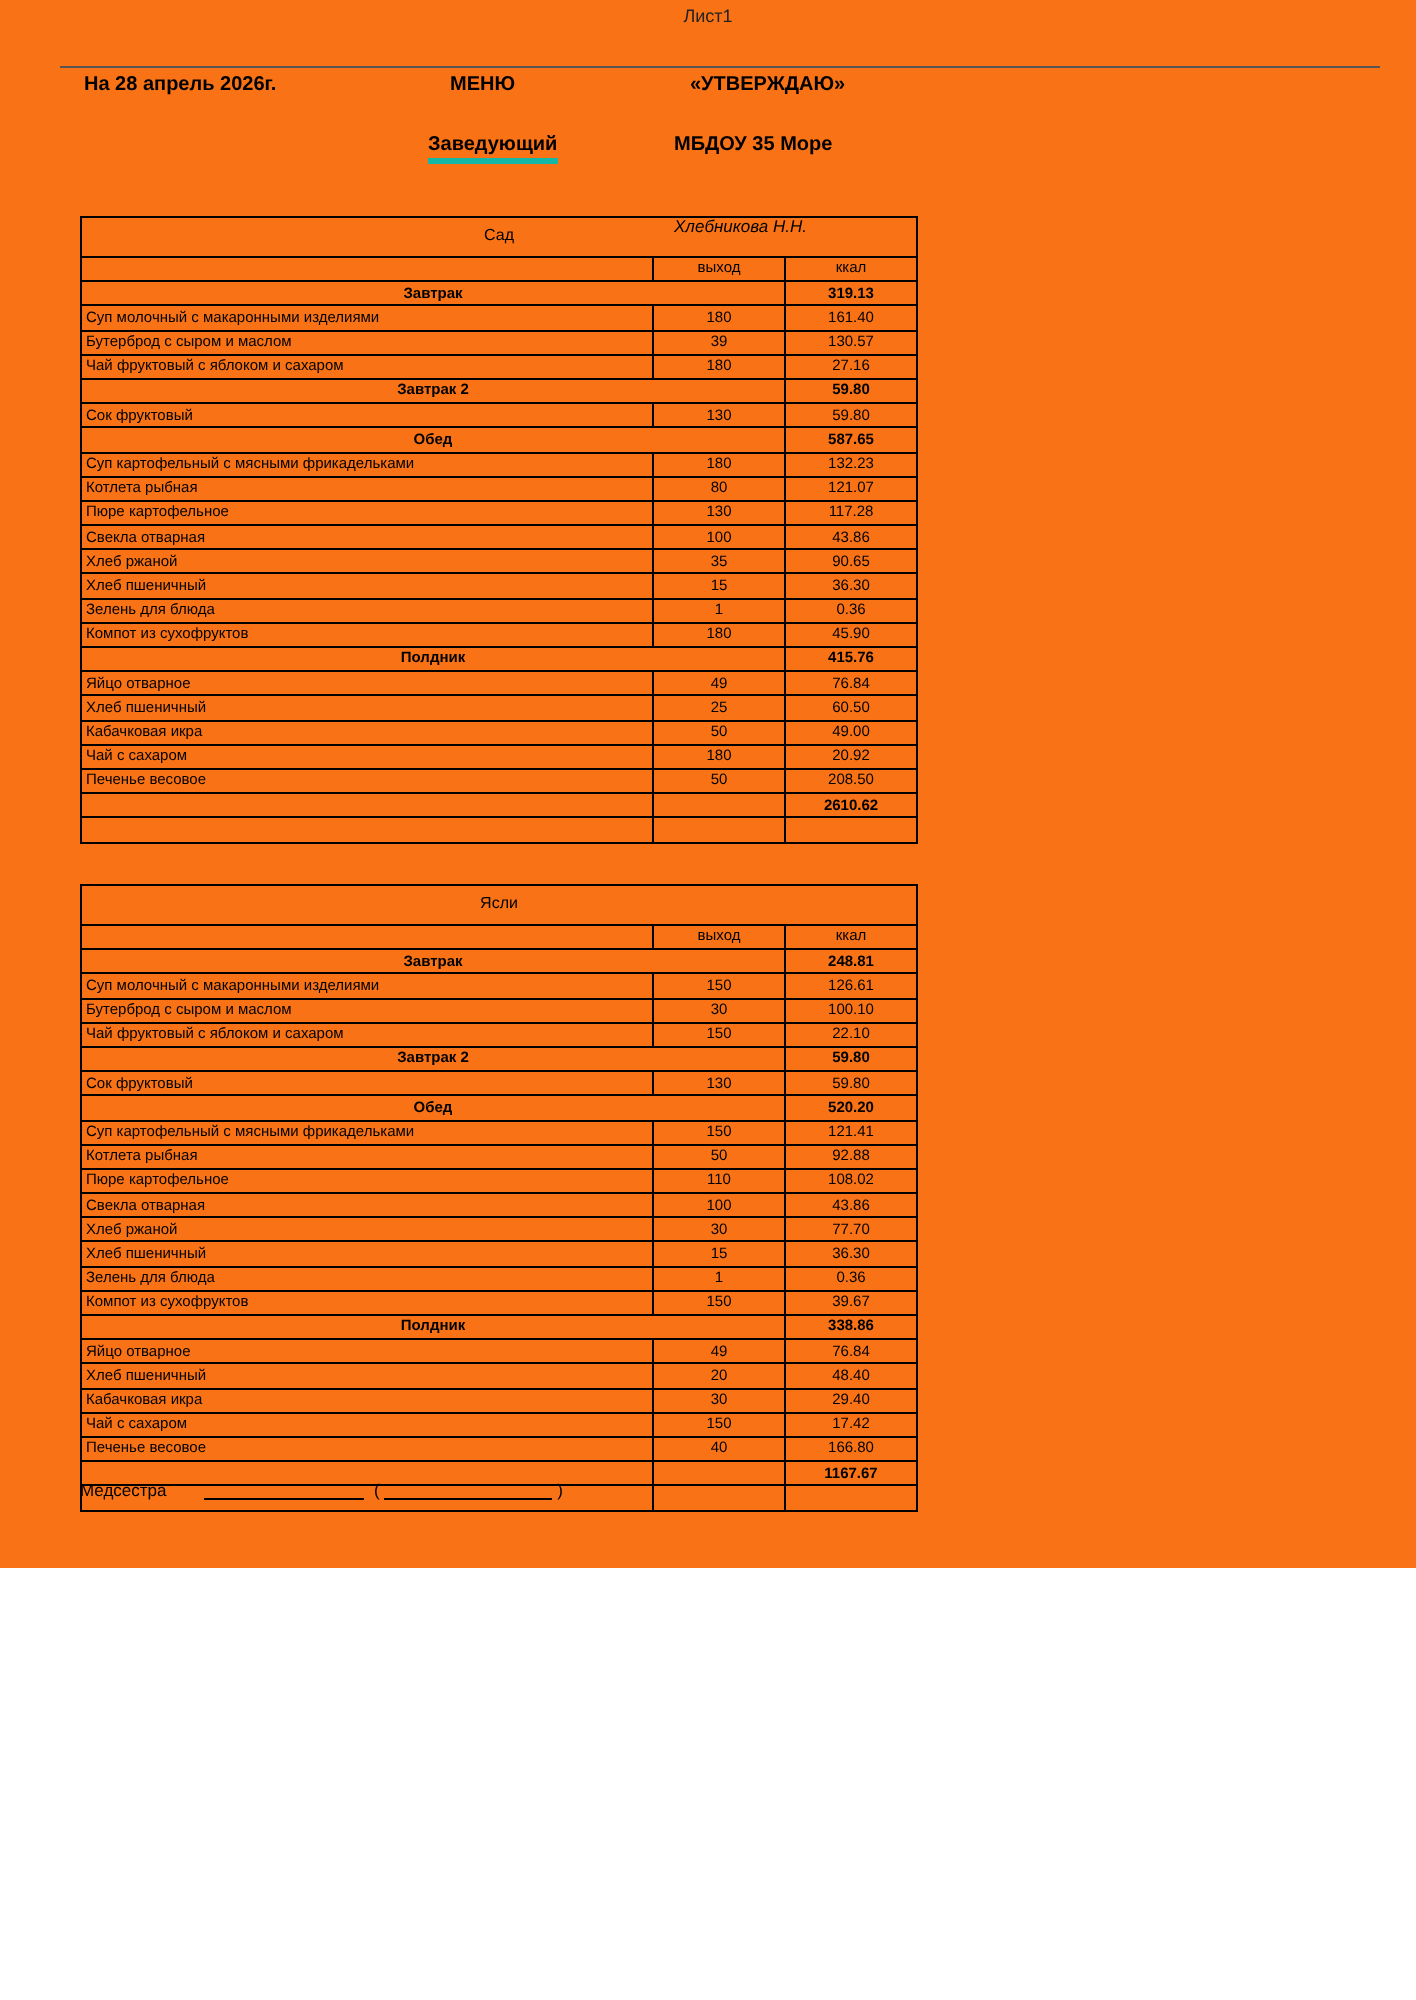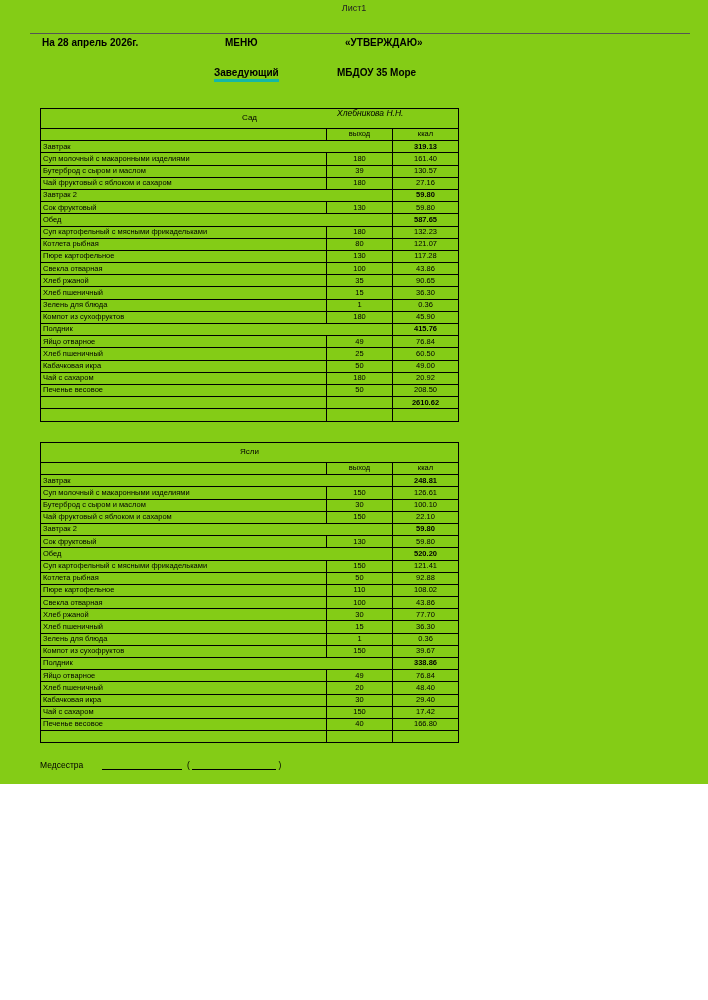--- a/index.html
+++ b/index.html
@@ -1,16 +1,16 @@
 <!DOCTYPE html>
 <html><head>
 <meta charset="utf-8">
 <style>
   html,body{margin:0;padding:0;background:#fff;}
-  #page{position:relative;width:708px;height:784px;background:#84cc16;
+  #page{position:relative;width:708px;height:784px;background:#f97316;
         font-family:"Liberation Sans","DejaVu Sans",sans-serif;color:#000;overflow:hidden;}
 
   .sheet-label{position:absolute;top:3px;left:0;width:708px;text-align:center;
                font-size:9px;color:#222;}
   .header-rule{position:absolute;top:33px;left:30px;width:660px;height:0;
                border-top:1.5px solid #555;}
   .hdr{position:absolute;font-size:10px;font-weight:bold;white-space:nowrap;}
   .hdr-date{top:37px;left:42px;}
   .hdr-menu{top:37px;left:225px;}
   .hdr-approve{top:37px;left:345px;}
@@ -19,25 +19,25 @@
   .hdr-signer{position:absolute;top:108px;left:337px;font-size:8.5px;font-style:italic;font-weight:normal;}
 
   .table-host{position:absolute;left:40px;}
   #table-host-0{top:108px;}
   #table-host-1{top:442px;}
   .menu-table{border-collapse:collapse;table-layout:fixed;width:418px;
               font-size:7.5px;line-height:1.1;color:#000;}
   .menu-table td{border:1px solid #000;height:11.2px;padding:0 2px;
                  vertical-align:middle;overflow:hidden;white-space:nowrap;}
   .menu-table .title-cell{text-align:center;height:19px;font-size:8px;}
-  .menu-table .sec{font-weight:normal;}
+  .menu-table .sec{text-align:center;font-weight:bold;}
   .menu-table .ctr{text-align:center;}
   .menu-table .b{font-weight:bold;}
 
-  .nurse-line{position:absolute;top:760px;left:40px;font-size:8.5px;white-space:nowrap;}
+  .nurse-line{position:absolute;top:740px;left:40px;font-size:8.5px;white-space:nowrap;}
   .blank{display:inline-block;border-bottom:1px solid #000;height:9px;vertical-align:bottom;}
   .blank-1{width:80px;margin-left:16px;margin-right:3px;}
   .blank-2{width:84px;}
 
   .stamp{position:absolute;left:63px;top:827px;width:294px;height:93px;
          border:2px solid #000;border-radius:10px;background:#fff;box-sizing:border-box;}
   .stamp-title{margin-top:5px;text-align:center;font-size:9.5px;font-weight:normal;
                letter-spacing:0.2px;white-space:nowrap;}
   .coat{position:absolute;left:9px;top:24px;width:46px;height:60px;}
   .cert-block{position:absolute;left:57px;top:21px;width:178px;}
@@ -303,20 +303,25 @@
           </tr>
           <tr>
             <td class="">Чай с сахаром</td>
             <td class="ctr">150</td>
             <td class="ctr">17.42</td>
           </tr>
           <tr>
             <td class="">Печенье весовое</td>
             <td class="ctr">40</td>
             <td class="ctr">166.80</td>
+          </tr>
+          <tr>
+            <td class=""></td>
+            <td class=""></td>
+            <td class="ctr b">1167.67</td>
           </tr>
           <tr>
             <td class=""></td>
             <td class=""></td>
             <td class=""></td>
           </tr>
         </tbody>
       </table>
     </div>
 

